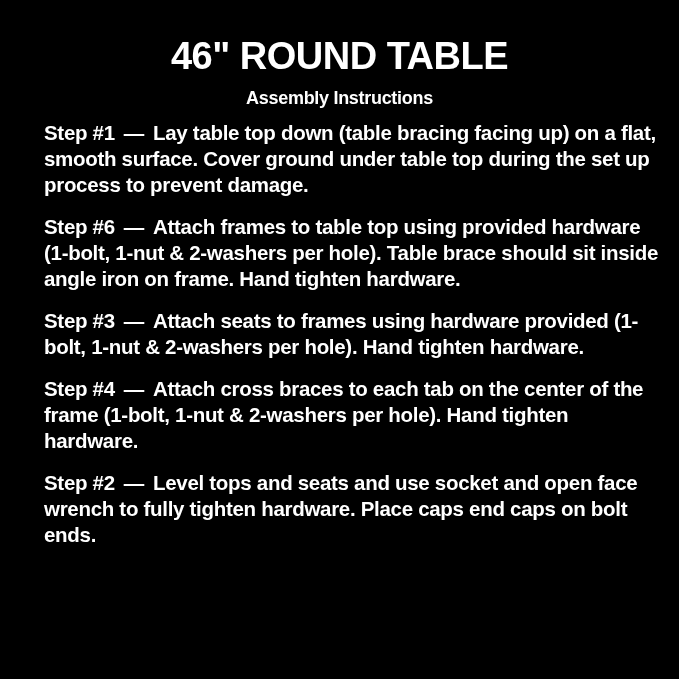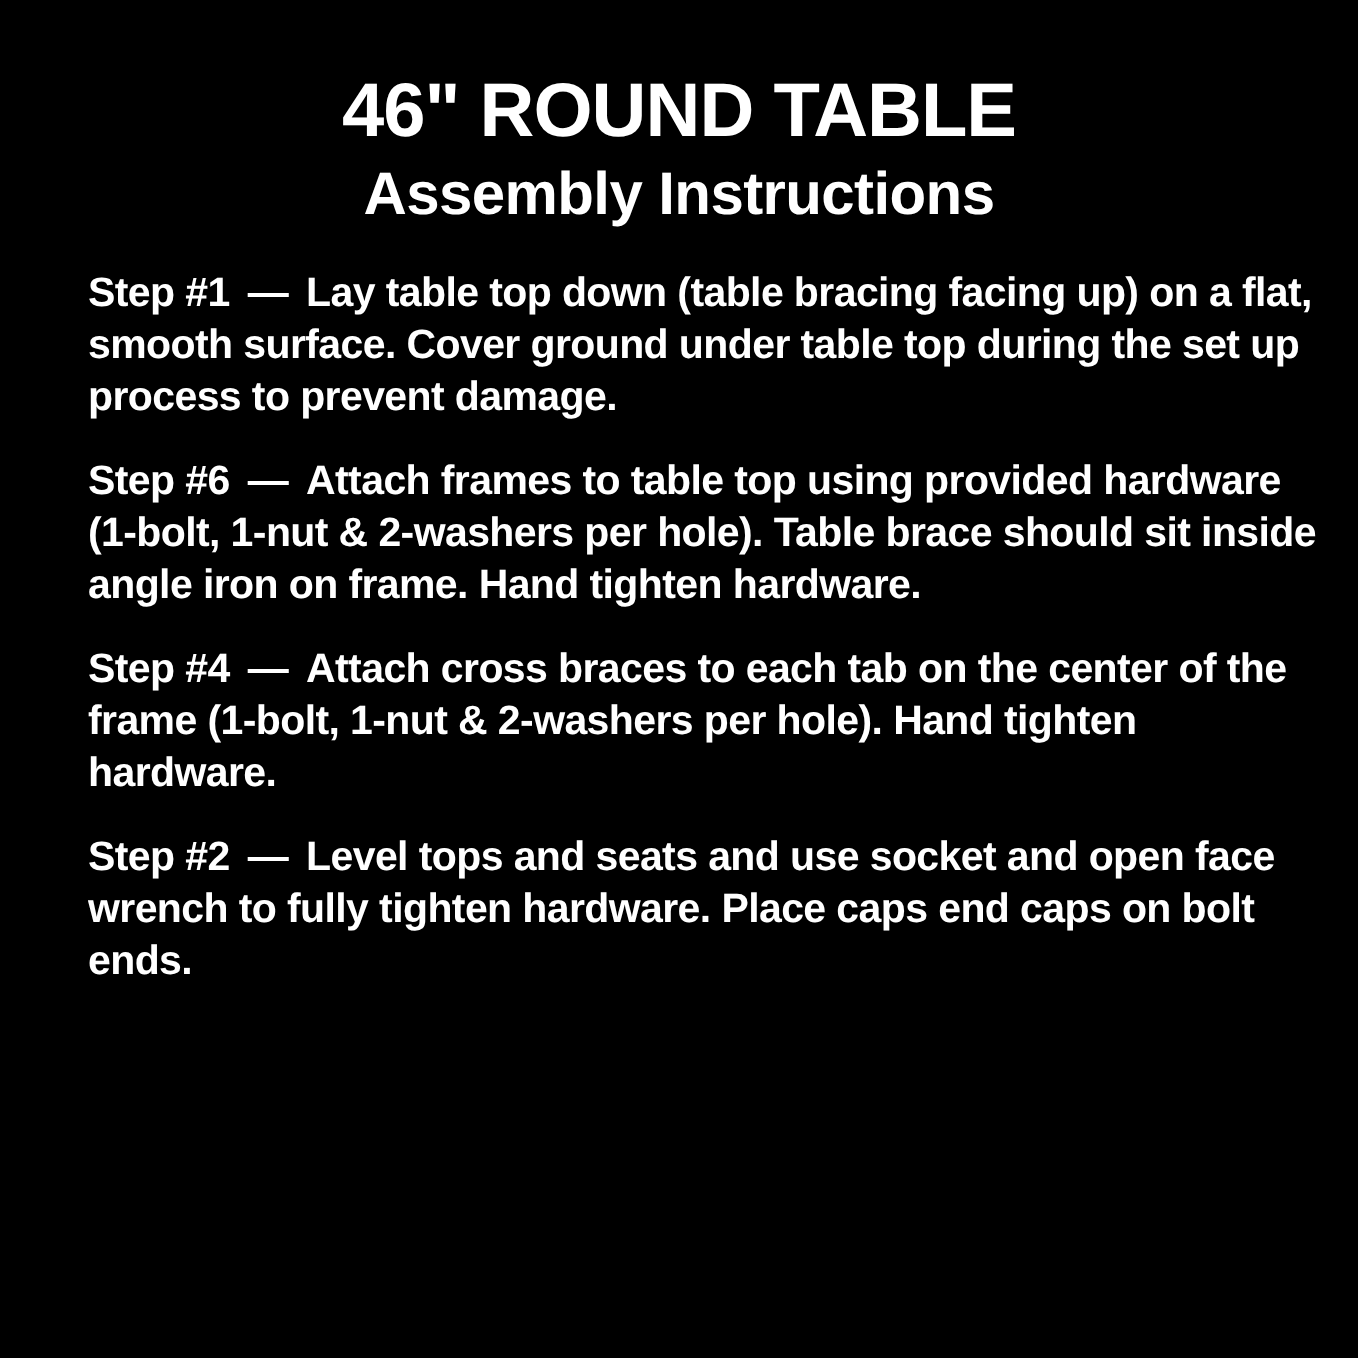--- a/index.html
+++ b/index.html
@@ -21,28 +21,28 @@
     text-align: center;
   }
   .title {
     font-size: 38px;
     font-weight: 700;
     letter-spacing: -0.5px;
     line-height: 44px;
     margin: 0;
   }
   .subtitle {
-    font-size: 30px;
+    font-size: 18px;
     font-weight: 700;
     letter-spacing: -0.3px;
     line-height: 32px;
     margin: 4px 0 0 0;
   }
   .steps {
-    margin-top: 20px;
+    margin-top: 6px;
     padding: 0 20px 0 44px;
   }
   .step {
     font-size: 20.5px;
     font-weight: 700;
     letter-spacing: -0.3px;
     line-height: 26px;
     margin: 0 0 16px 0;
     text-align: left;
   }
@@ -61,20 +61,23 @@
   </div>
   <div class="steps">
   <p class="step">
     <span class="step-label">Step #1</span><span class="step-sep">—</span><span class="step-text">Lay table top down (table bracing facing up) on a flat, smooth surface. Cover ground under table top during the set up process to prevent damage.</span>
   </p>
 
   <p class="step">
     <span class="step-label">Step #6</span><span class="step-sep">—</span><span class="step-text">Attach frames to table top using provided hardware (1-bolt, 1-nut &amp; 2-washers per hole). Table brace should sit inside angle iron on frame. Hand tighten hardware.</span>
   </p>
 
+  <p class="step">
+    <span class="step-label">Step #3</span><span class="step-sep">—</span><span class="step-text">Attach seats to frames using hardware provided (1-bolt, 1-nut &amp; 2-washers per hole). Hand tighten hardware.</span>
+  </p>
 
   <p class="step">
     <span class="step-label">Step #4</span><span class="step-sep">—</span><span class="step-text">Attach cross braces to each tab on the center of the frame (1-bolt, 1-nut &amp; 2-washers per hole). Hand tighten hardware.</span>
   </p>
 
 
   <p class="step">
     <span class="step-label">Step #2</span><span class="step-sep">—</span><span class="step-text">Level tops and seats and use socket and open face wrench to fully tighten hardware. Place caps end caps on bolt ends.</span>
   </p>
 </div>

